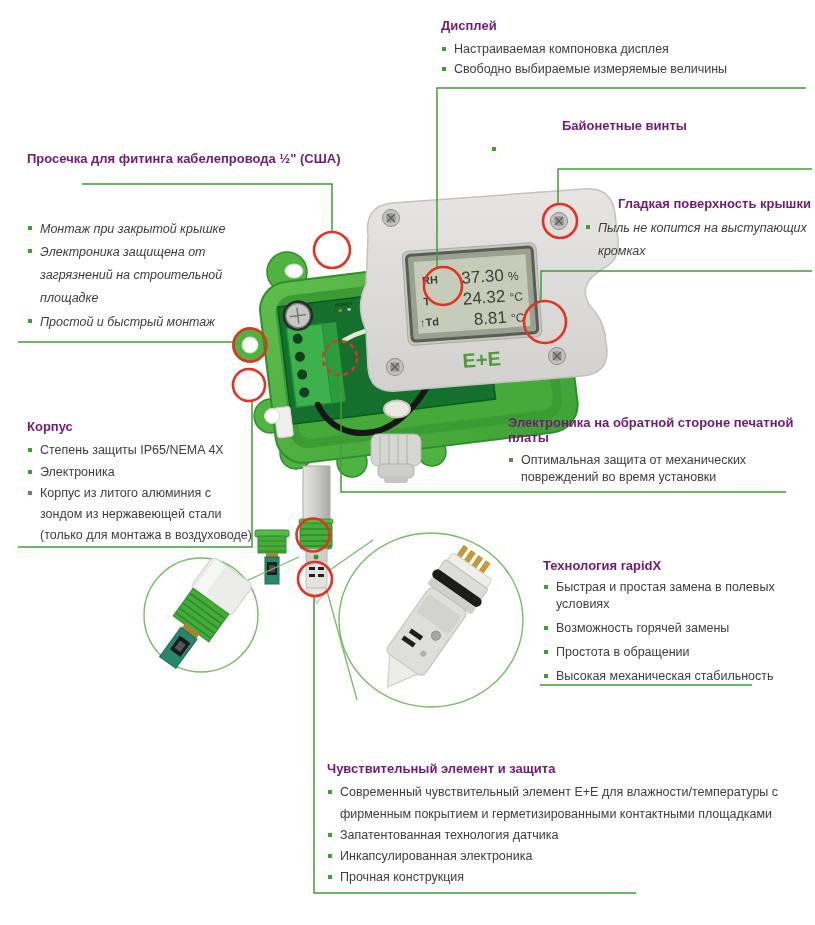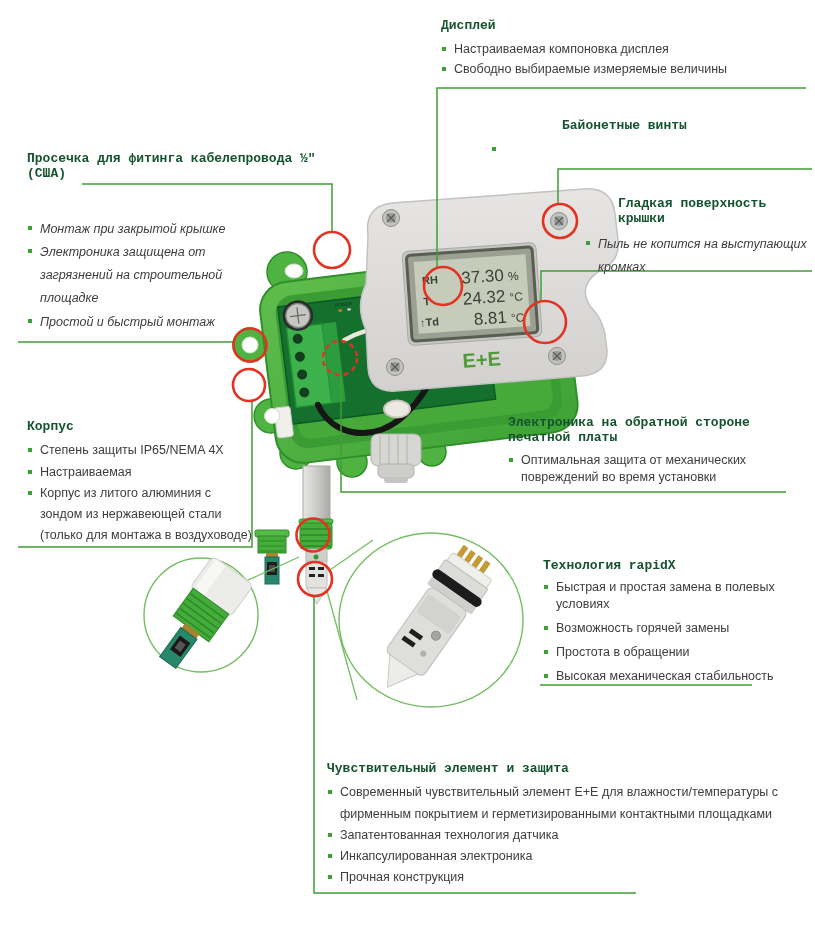--- a/index.html
+++ b/index.html
@@ -1,20 +1,20 @@
 <!DOCTYPE html>
 <html><head>
 <meta charset="utf-8">
 <style>
   html,body{margin:0;padding:0;background:#ffffff;}
   #canvas{position:relative;width:815px;height:925px;background:#ffffff;overflow:hidden;
           font-family:"Liberation Sans",sans-serif;color:#3d3d3c;}
   #art{position:absolute;left:0;top:0;width:815px;height:925px;pointer-events:none;}
   .anno{position:absolute;}
-  .anno h3{font-size:13px;font-weight:bold;margin:0 0 6px 0;color:#14532d;line-height:1.18;font-family:Liberation Mono, monospace;}
+  .anno h3{font-size:13px;font-weight:bold;margin:0 0 6px 0;color:#701a75;line-height:1.18;}
   .bi{position:relative;padding-left:13px;font-size:12.5px;}
   .bi .mark{position:absolute;left:1px;top:8px;width:4px;height:4px;background:#3f9e35;}
   .lh16 .bi{line-height:1.6;}
   .lh17 .bi{line-height:1.7;}
   .lh18 .bi{line-height:1.85;font-style:italic;}
   .lh14 .bi{line-height:1.38;}
   .rapid .bi{line-height:1.35;margin-bottom:7px;}
 </style>
 </head>
 <body>
@@ -245,21 +245,21 @@
 
   <div class="anno lh18" style="left:27px;top:218px;width:200px;">
     <div class="bi"><span class="mark"></span><span>Монтаж при закрытой крышке</span></div>
     <div class="bi"><span class="mark"></span><span>Электроника защищена от загрязнений на строительной площадке</span></div>
     <div class="bi"><span class="mark"></span><span>Простой и быстрый монтаж</span></div>
   </div>
 
   <div class="anno lh17" style="left:27px;top:419px;width:228px;">
     <h3>Корпус</h3>
     <div class="bi"><span class="mark"></span><span>Степень защиты IP65/NEMA 4X</span></div>
-    <div class="bi"><span class="mark"></span><span>Настраиваемая</span></div>
+    <div class="bi"><span class="mark"></span><span>Электроника</span></div>
     <div class="bi"><span class="mark"></span><span>Корпус из литого алюминия с зондом из нержавеющей стали (только для монтажа в воздуховоде)</span></div>
   </div>
 
   <div class="anno lh14" style="left:508px;top:415px;width:292px;">
     <h3>Электроника на обратной стороне печатной платы</h3>
     <div class="bi"><span class="mark" style="top:6px;"></span><span>Оптимальная защита от механических повреждений во время установки</span></div>
   </div>
 
   <div class="anno rapid" style="left:543px;top:558px;width:245px;">
     <h3>Технология rapidX</h3>

